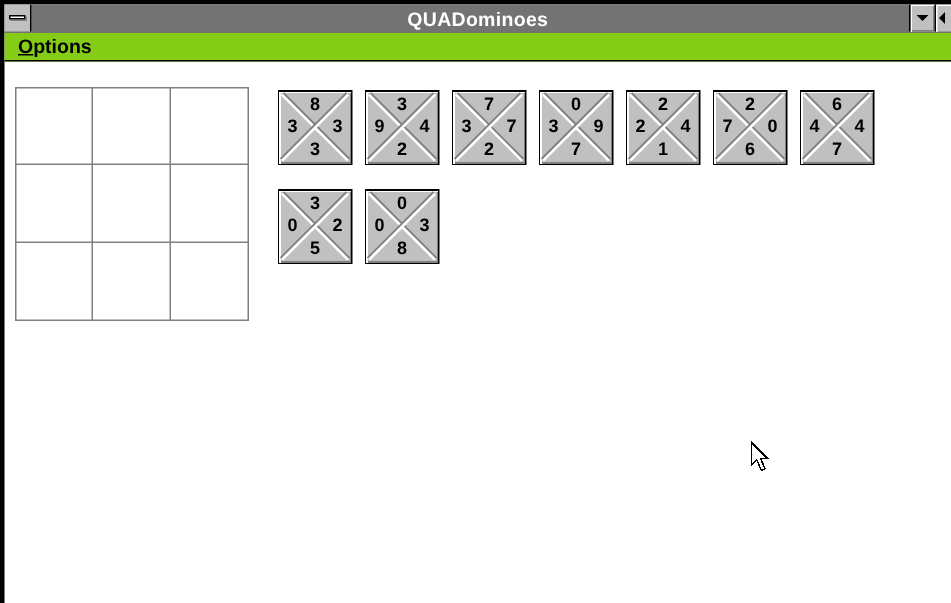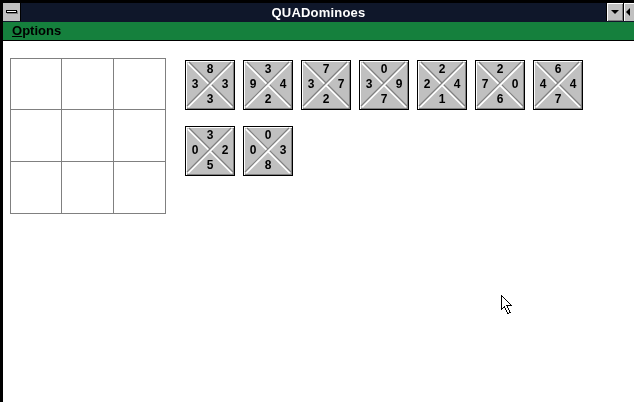--- a/index.html
+++ b/index.html
@@ -1,37 +1,37 @@
 <!DOCTYPE html>
 <html><head>
 <meta charset="utf-8">
 <style>
   html, body { margin:0; padding:0; }
   body { width:634px; height:402px; overflow:hidden; background:#ffffff; position:relative;
          font-family: "Liberation Sans", "DejaVu Sans", sans-serif; }
   .frame-top { position:absolute; left:0; top:0; width:634px; height:3px; background:#000; }
   .frame-left { position:absolute; left:0; top:0; width:3px; height:402px; background:#000; }
-  .titlebar { position:absolute; left:3px; top:3px; width:631px; height:35px; background:#0f172a; }
+  .titlebar { position:absolute; left:3px; top:3px; width:631px; height:35px; background:#737373; }
   .title-text { position:absolute; left:0; right:0; top:1px; text-align:center; color:#fff;
                 font-weight:bold; font-size:13px; line-height:17px; letter-spacing:0.2px; }
   .sysmenu { position:absolute; left:3px; top:3px; width:17px; height:18px; background:#c0c0c0;
              border-right:1px solid #000; }
   .sysmenu .bar { position:absolute; left:3px; top:7px; width:11px; height:3px; background:#fff;
                   border:1px solid #000; box-sizing:border-box; box-shadow:1px 1px 0 #808080; }
   .minbtn { position:absolute; left:606px; top:3px; width:17px; height:18px; background:#c0c0c0;
             border-left:1px solid #000; box-sizing:border-box;
             box-shadow: inset 1px 1px 0 #fff, inset -1px -1px 0 #808080; }
   .minbtn .arrow { position:absolute; left:4px; top:7px; width:0; height:0;
             border-left:4px solid transparent; border-right:4px solid transparent; border-top:4px solid #000; }
   .maxbtn { position:absolute; left:623px; top:3px; width:11px; height:18px; background:#c0c0c0;
             border-left:1px solid #000; box-sizing:border-box;
             box-shadow: inset 1px 1px 0 #fff; }
   .maxbtn .arrow { position:absolute; left:2px; top:5px; width:0; height:0;
             border-top:4px solid transparent; border-bottom:4px solid transparent; border-right:4px solid #000; }
-  .menubar { position:absolute; left:3px; top:22px; width:631px; height:18px; background:#15803d;
+  .menubar { position:absolute; left:3px; top:22px; width:631px; height:18px; background:#84cc16;
              border-bottom:1px solid #000; }
   .menu-item { position:absolute; left:9px; top:1px; font-size:13px; font-weight:bold; color:#000; line-height:16px; }
   .menu-item .u { text-decoration:underline; }
   .board { position:absolute; left:10px; top:58px; width:156px; height:156px;
            display:grid; grid-template-columns:repeat(3,52px); grid-template-rows:repeat(3,52px); }
   .cell { box-sizing:border-box; border-right:1px solid #808080; border-bottom:1px solid #808080; background:#fff; }
   .cell.c0 { border-left:1px solid #808080; }
   .cell.r0 { border-top:1px solid #808080; }
   .tile { position:absolute; width:50px; height:50px; box-sizing:border-box; }
   .tile svg { position:absolute; left:0; top:0; }

